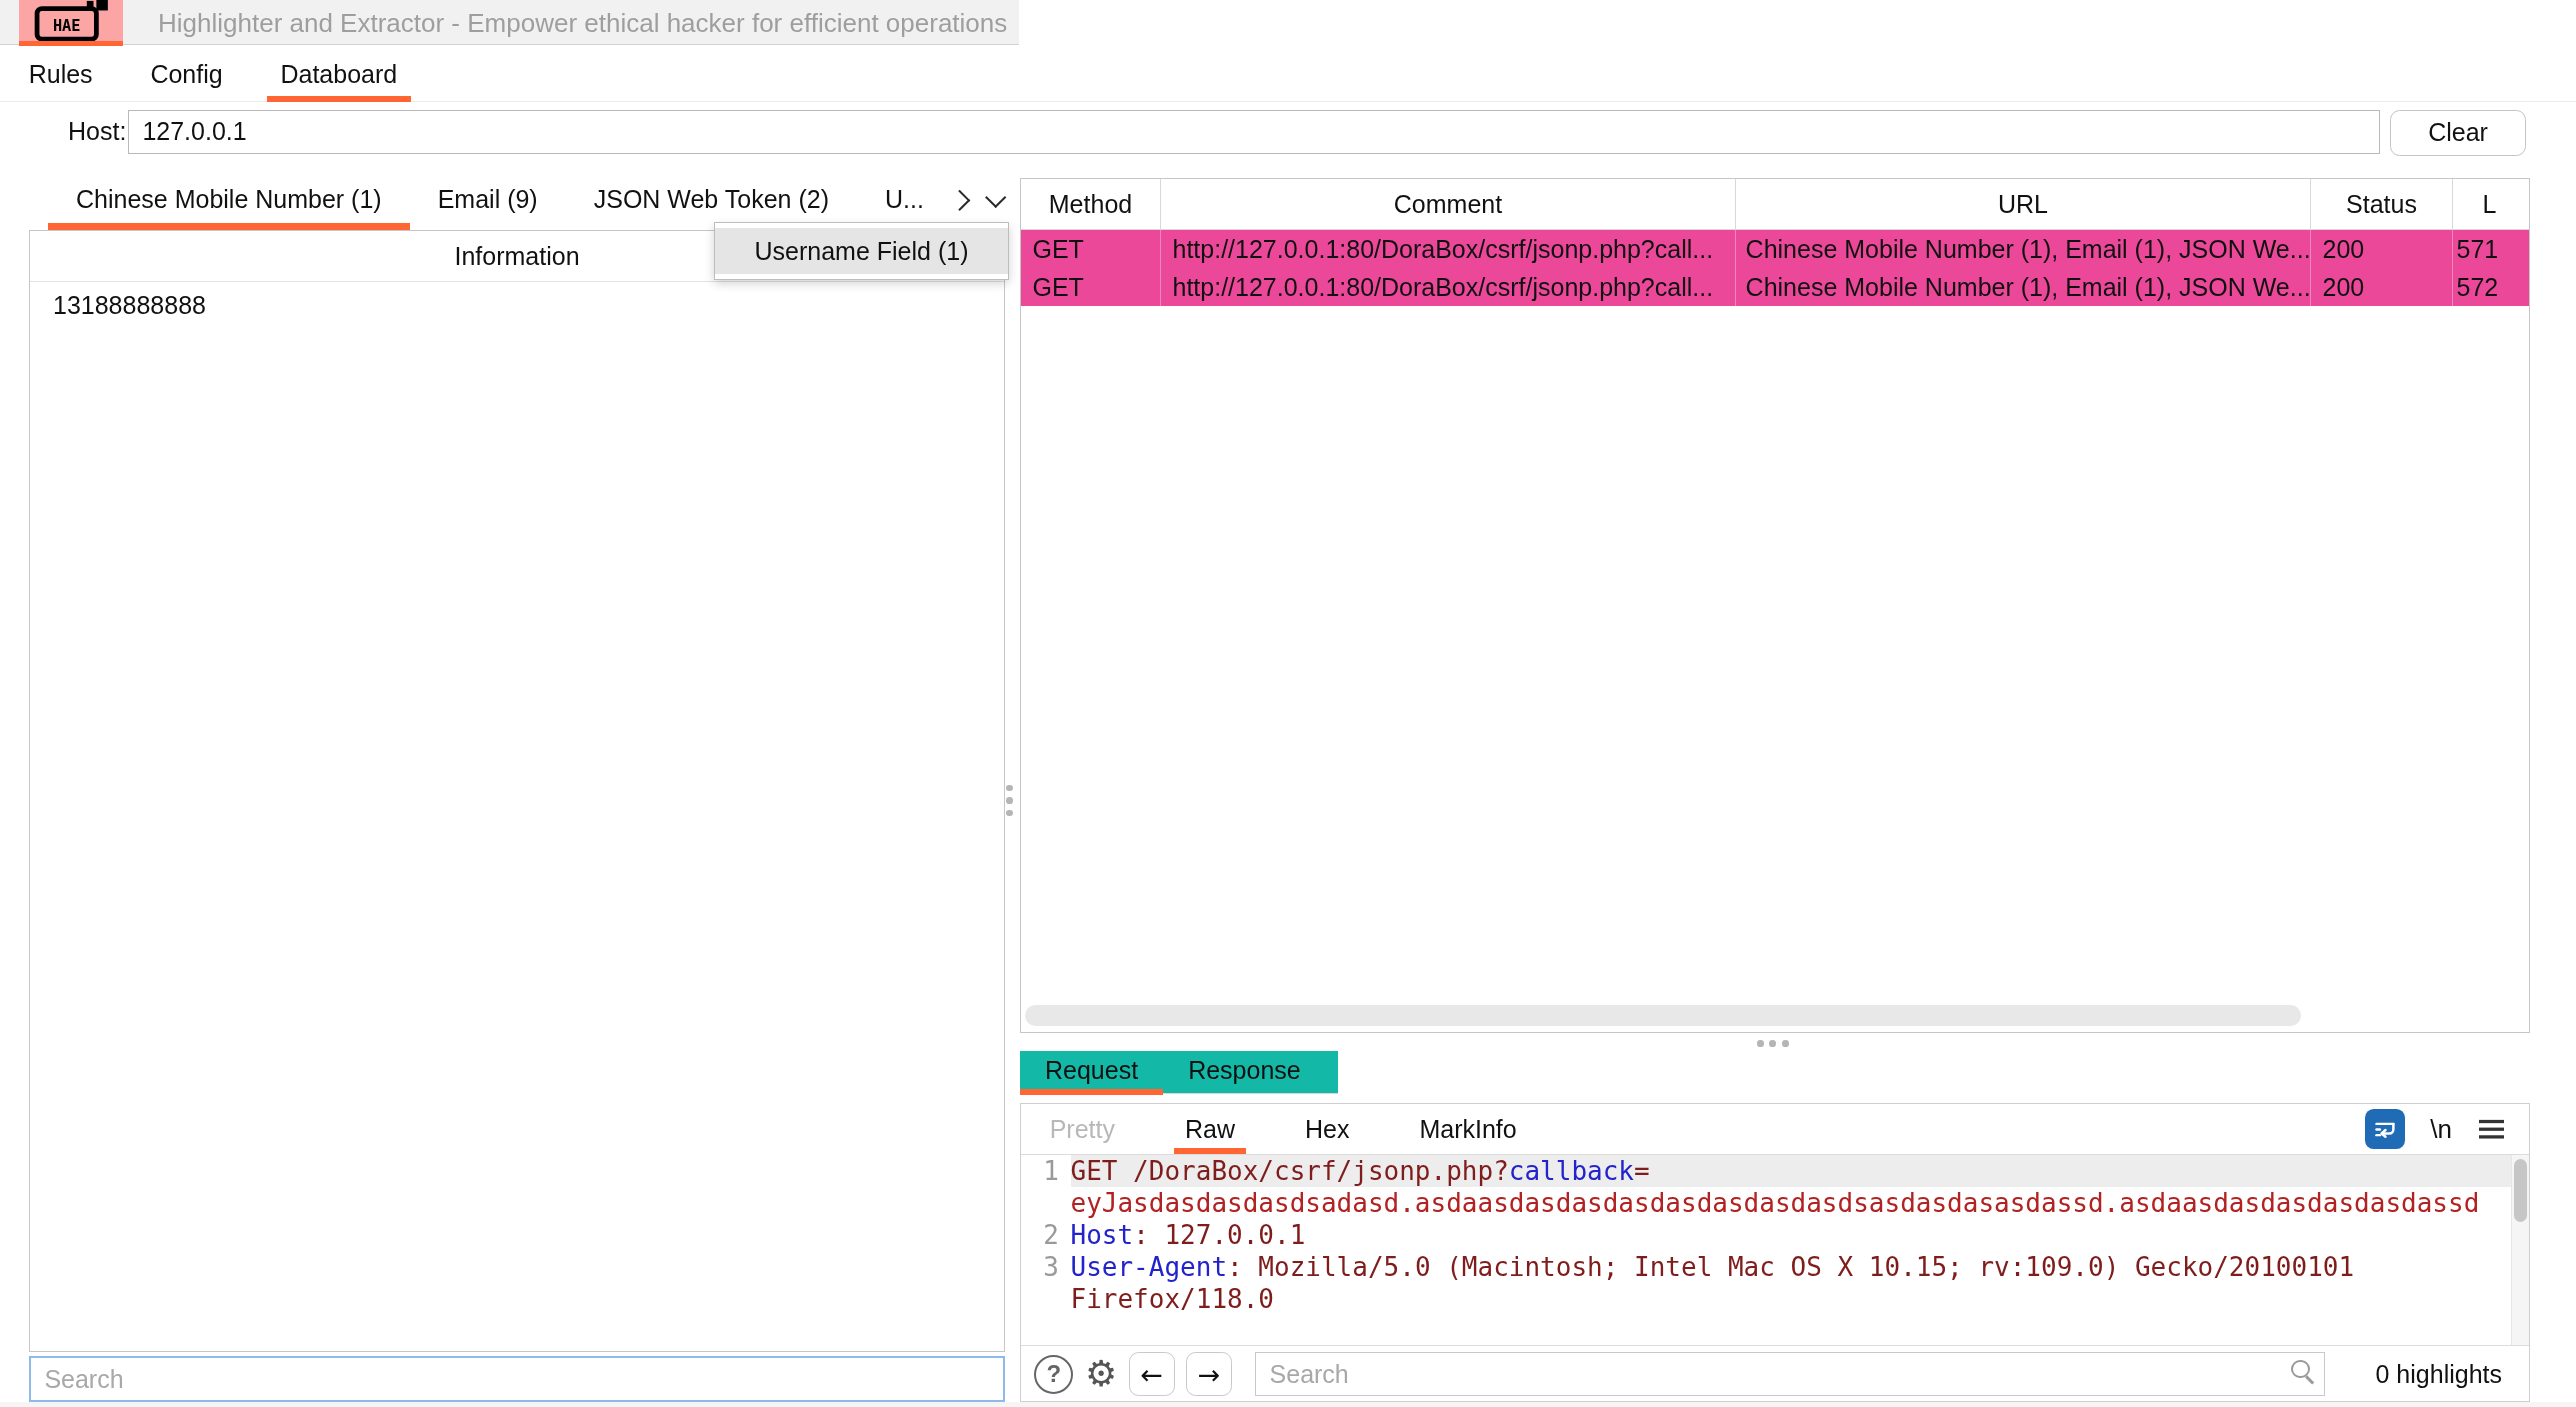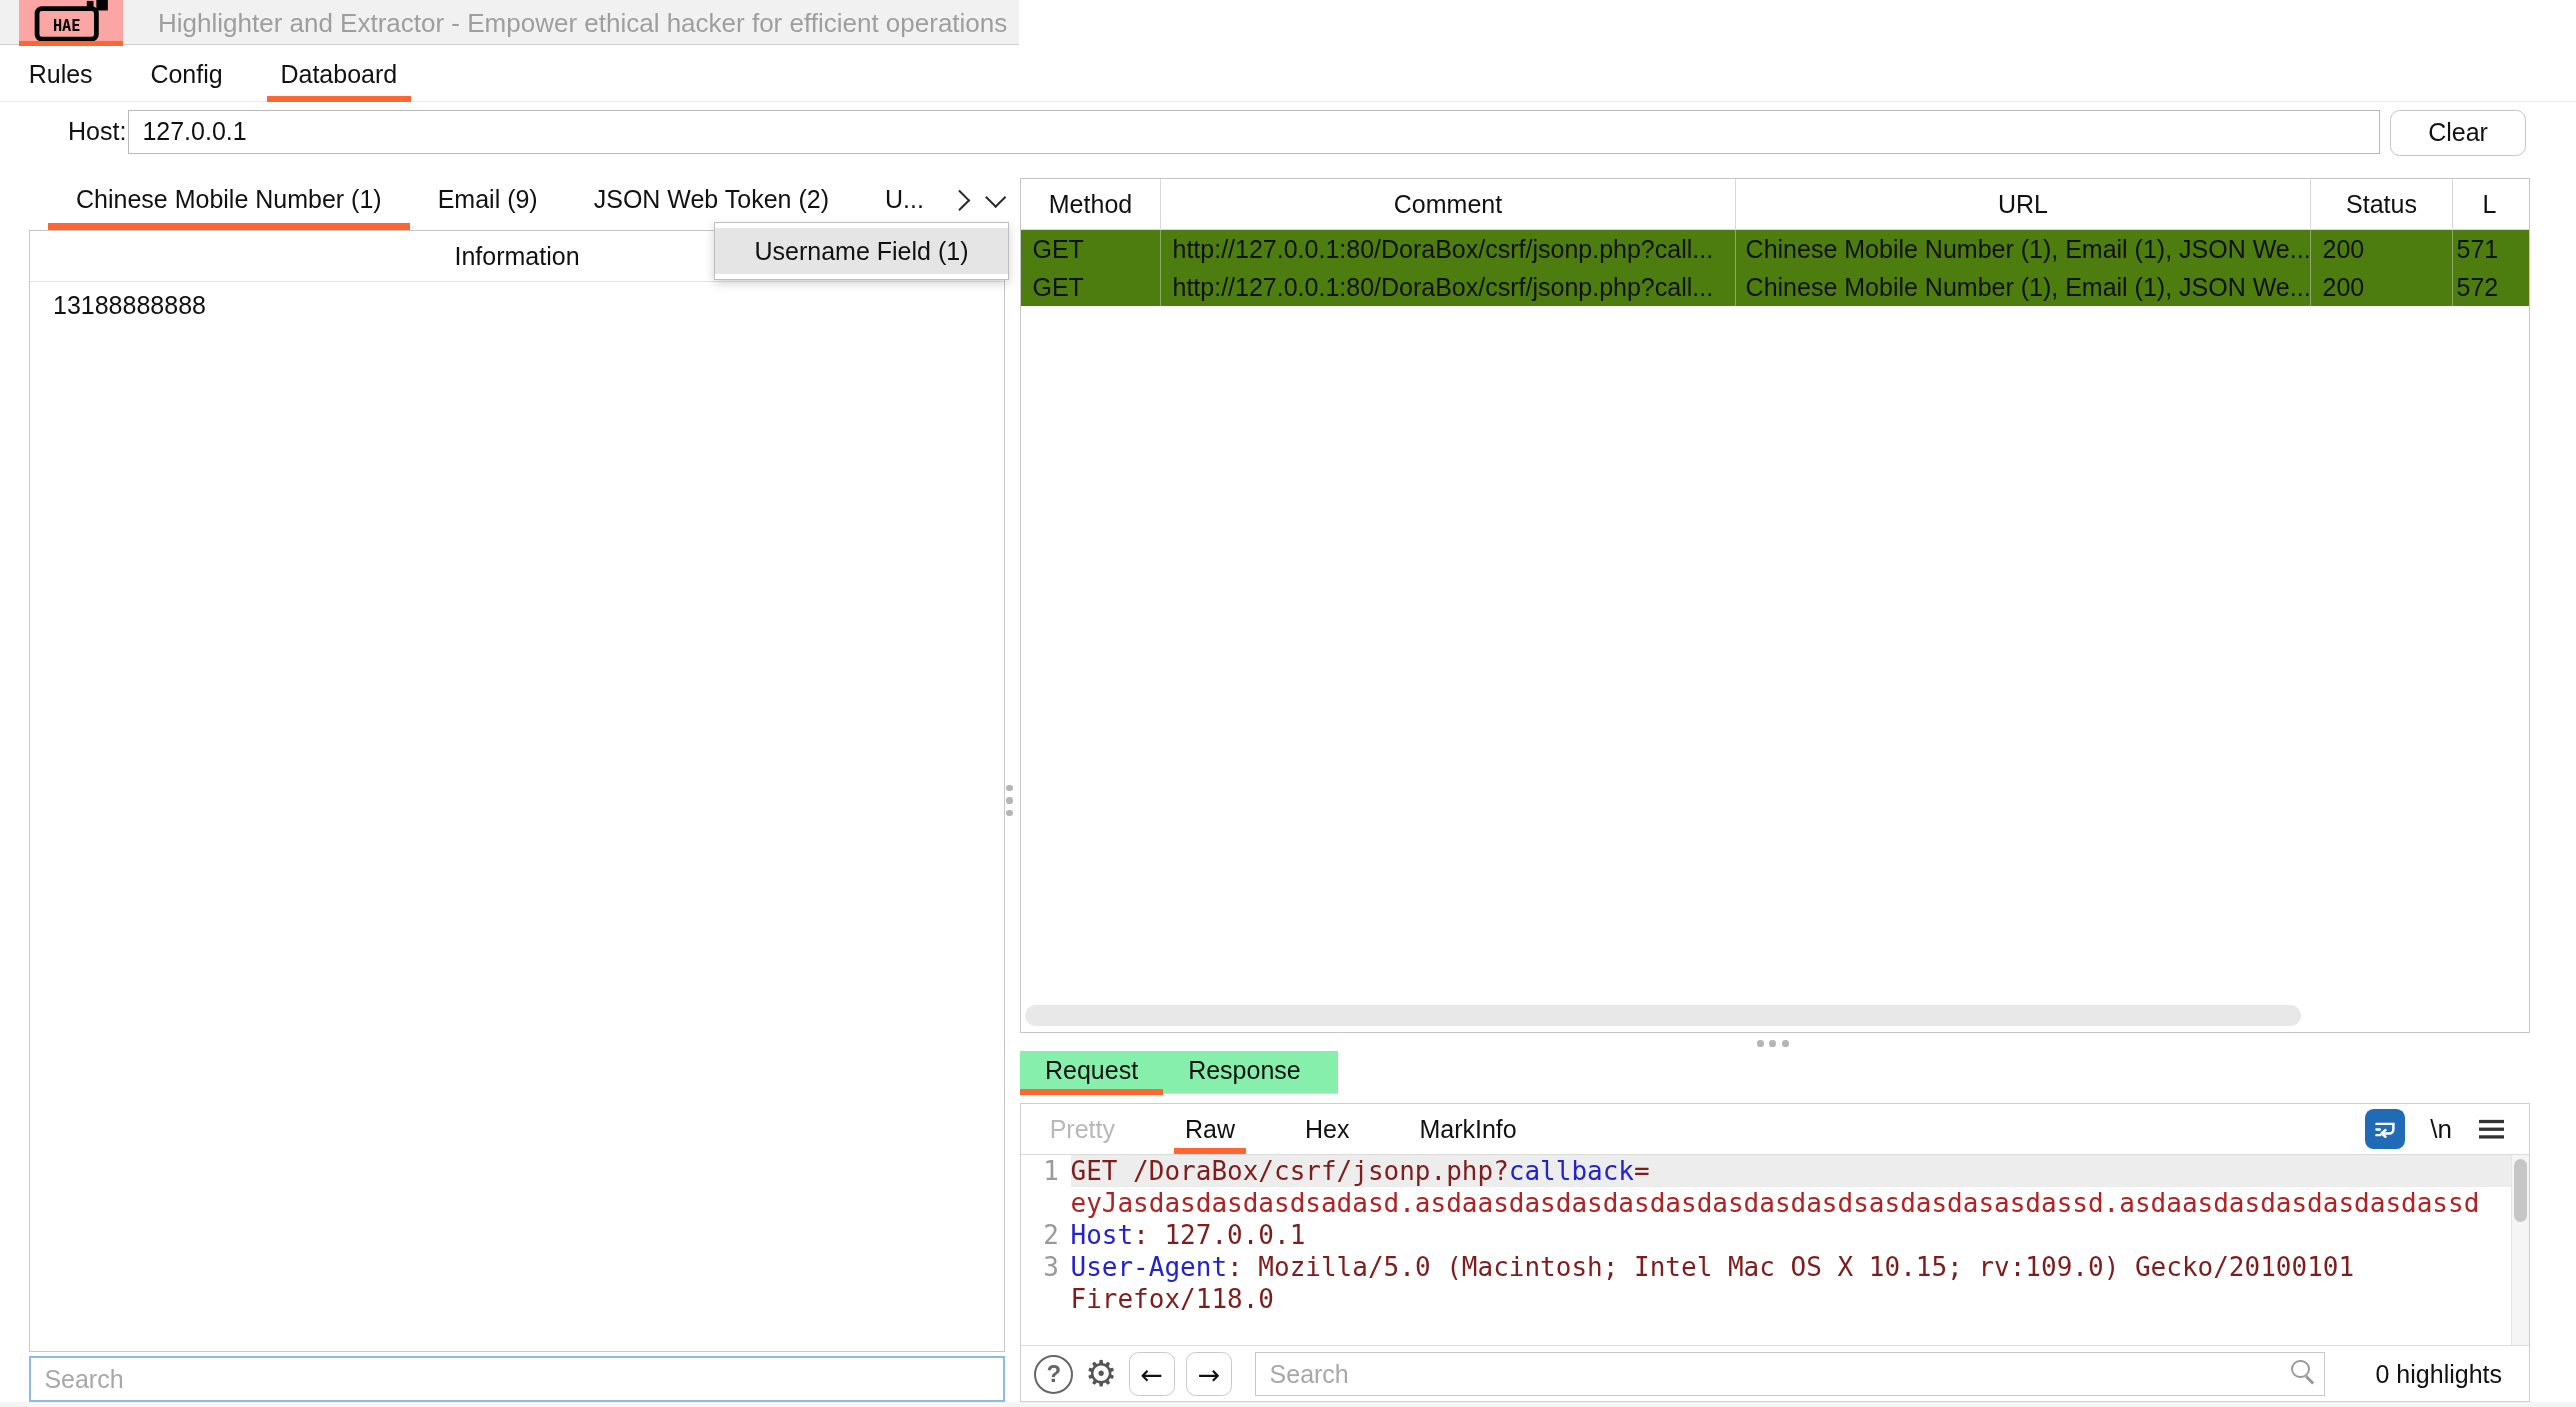--- a/index.html
+++ b/index.html
@@ -39,31 +39,31 @@
   
   .vdots{position:absolute;left:1006px;top:779px;z-index:5;}
   .vdots i{display:block;width:6.7px;height:6.7px;border-radius:50%;background:#b5b5b5;margin:5.8px 0;}
   .hdots{position:absolute;left:1757px;top:1040px;display:flex;gap:5.8px;z-index:5;}
   .hdots i{display:block;width:6.7px;height:6.7px;border-radius:50%;background:#b5b5b5;}
   
   .req-table{position:absolute;left:1020px;top:178px;width:1510px;height:855px;box-sizing:border-box;border:1.9px solid #c6c6c6;background:#fff;}
   .thead{display:flex;height:50px;border-bottom:1px solid #d8d8d8;}
   .th{box-sizing:border-box;height:50px;line-height:50px;font-size:25px;text-align:center;border-right:1px solid #d8d8d8;}
   .th:last-child{border-right:none;text-align:right;padding-right:7.7px;}
-  .trow{display:flex;height:38px;background:#4d7c0f;}
+  .trow{display:flex;height:38px;background:#ec4899;}
   .td{box-sizing:border-box;height:38px;line-height:38px;font-size:25px;white-space:nowrap;overflow:hidden;border-right:1px solid rgba(255,255,255,0.35);}
   .c-method{width:140px;padding-left:11.5px;}
   .c-url{width:575px;padding-left:11.5px;}
   .c-comment{width:575px;padding-left:9.6px;}
   .c-status{width:142px;padding-left:11.5px;}
   .c-length{width:51px;text-align:right;padding-right:5.8px;border-right:none !important;}
   .th.c-method,.th.c-url,.th.c-comment,.th.c-status{padding-left:0;}
   .hscroll{position:absolute;left:3.8px;bottom:5.8px;width:1276px;height:21px;border-radius:10.5px;background:#e8e8e8;}
   
-  .rr-tabs{position:absolute;left:1020px;top:1051px;width:318px;height:42px;background:#86efac;border-bottom:1.9px solid #d9d9d9;display:flex;}
+  .rr-tabs{position:absolute;left:1020px;top:1051px;width:318px;height:42px;background:#14b8a6;border-bottom:1.9px solid #d9d9d9;display:flex;}
   .rr-tab{position:relative;height:42px;line-height:38px;padding:0 25px;font-size:25px;}
   .rr-tab.active::after{content:"";position:absolute;left:0;right:0;bottom:-1.9px;height:5.8px;background:#ff6633;}
   .editor{position:absolute;left:1020px;top:1103px;width:1510px;height:299px;box-sizing:border-box;border:1.9px solid #cfcfcf;background:#fff;}
   .mode-bar{position:relative;height:50px;display:flex;align-items:center;padding-left:7.7px;gap:28px;}
   .mode-tab{position:relative;height:50px;line-height:50px;padding:0 21px;font-size:25px;}
   .mode-tab.disabled{color:#b8b8b8;}
   .mode-tab.active::after{content:"";position:absolute;left:9.6px;right:9.6px;bottom:0;height:5.8px;background:#ff6633;}
   .mode-icons{margin-left:auto;display:flex;align-items:center;gap:25px;padding-right:23px;}
   .wrap-btn{width:40px;height:40px;border-radius:8.6px;background:#1f6bb5;display:flex;align-items:center;justify-content:center;}
   .nl-label{font-size:26px;color:#111;}

